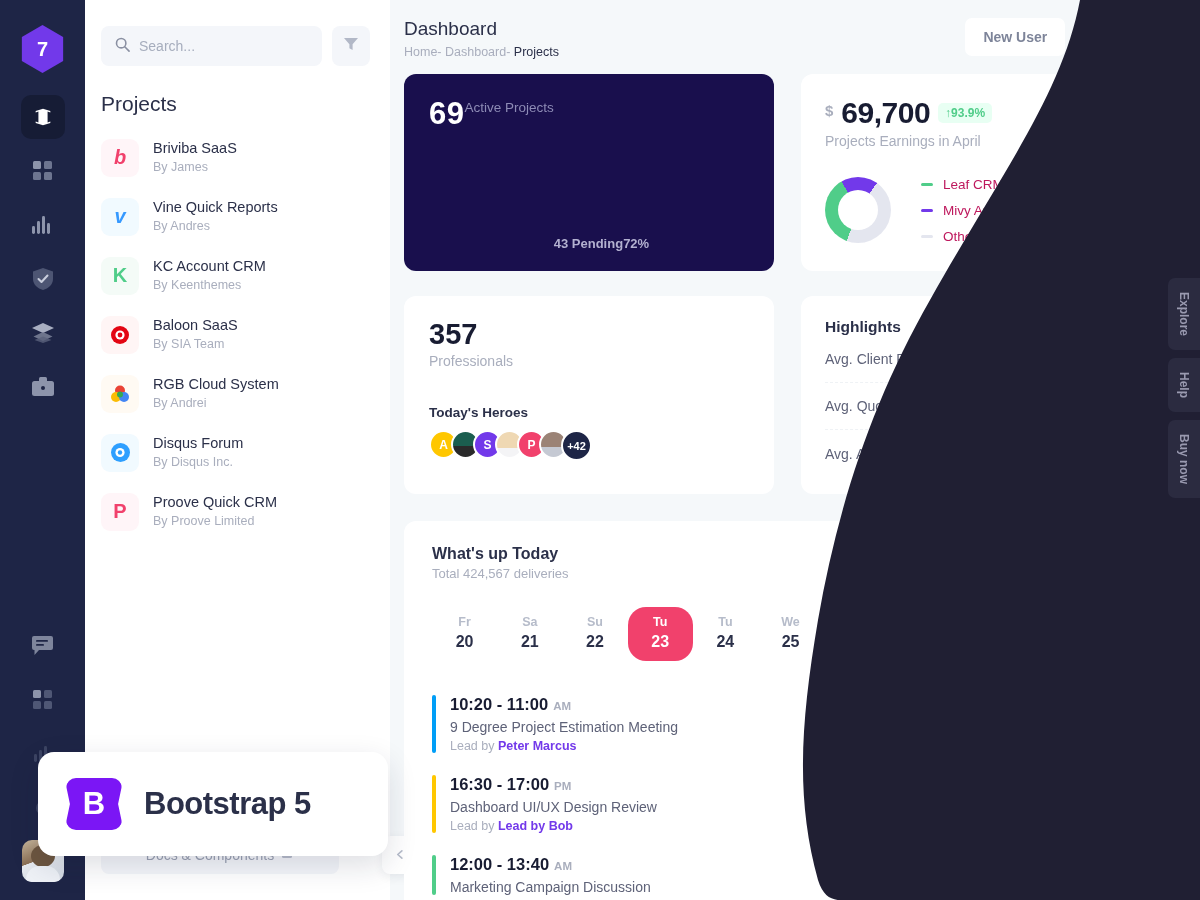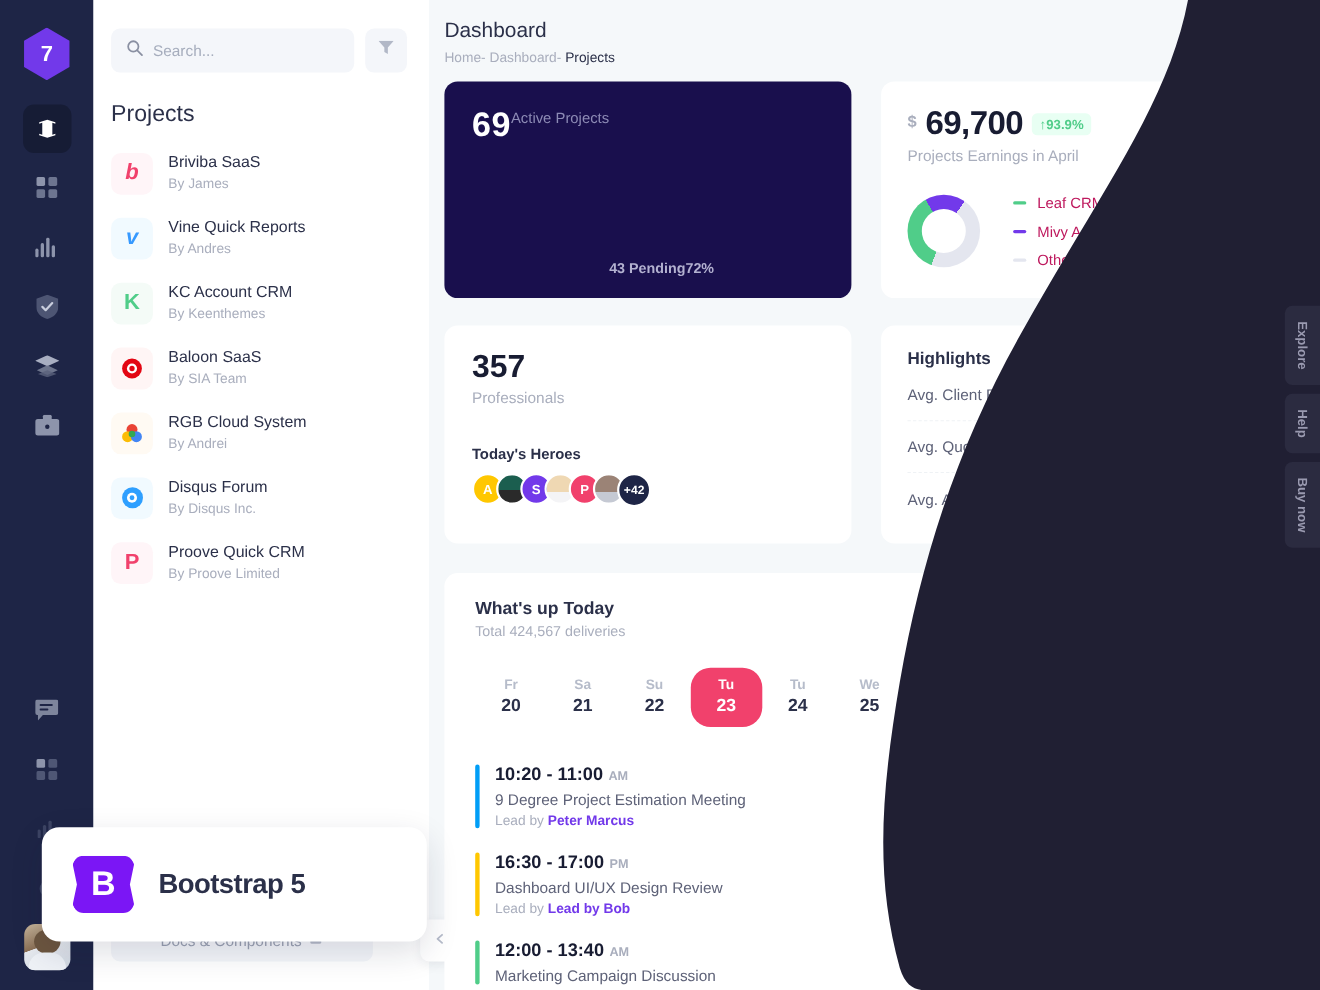--- a/index.html
+++ b/index.html
@@ -205,21 +205,21 @@
     background:#fff; border-radius: 16px; box-shadow: 0 10px 30px rgba(20,30,60,.14);
     display:flex; align-items:center; padding: 0 28px; gap: 22px;
   }
   .bs-logo {
     width: 56px; height: 52px; background:#7b16f5; color:#fff;
     display:flex; align-items:center; justify-content:center;
     font-size: 31px; font-weight:bold;
     border-radius: 10px;
     clip-path: polygon(0% 14%, 7% 0%, 93% 0%, 100% 14%, 93% 50%, 100% 86%, 93% 100%, 7% 100%, 0% 86%, 7% 50%);
   }
-  .bs-text { font-size: 25px; color:#2b3049; font-weight:bold; letter-spacing:-.5px; }
+  .bs-text { font-size: 31px; color:#2b3049; font-weight:bold; letter-spacing:-.5px; }
 </style>
 </head>
 <body>
 
 <div class="app">
 
   <div class="rail">
     <div class="rail-logo">
       <span>7</span>
     </div>
@@ -433,20 +433,24 @@
 
   <div class="main">
     <div class="topbar">
       <div>
         <div class="page-title">Dashboard</div>
         <div class="crumbs">
           <span>Home-</span>
           <span>Dashboard-</span>
           <span class="cur">Projects</span>
         </div>
+      </div>
+      <div class="topbar-actions">
+        <button class="btn btn-light">New User</button>
+        <button class="btn btn-primary">New Goal</button>
       </div>
     </div>
 
     <div class="grid">
       <div class="col">
 
         <div class="card-dark">
           <div class="big-num">69</div>
           <div class="sub-label">Active Projects</div>
           <div class="prog-head">

